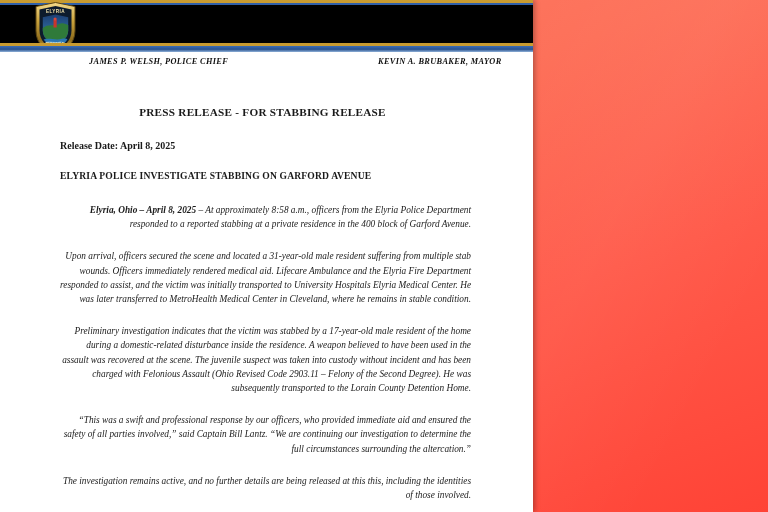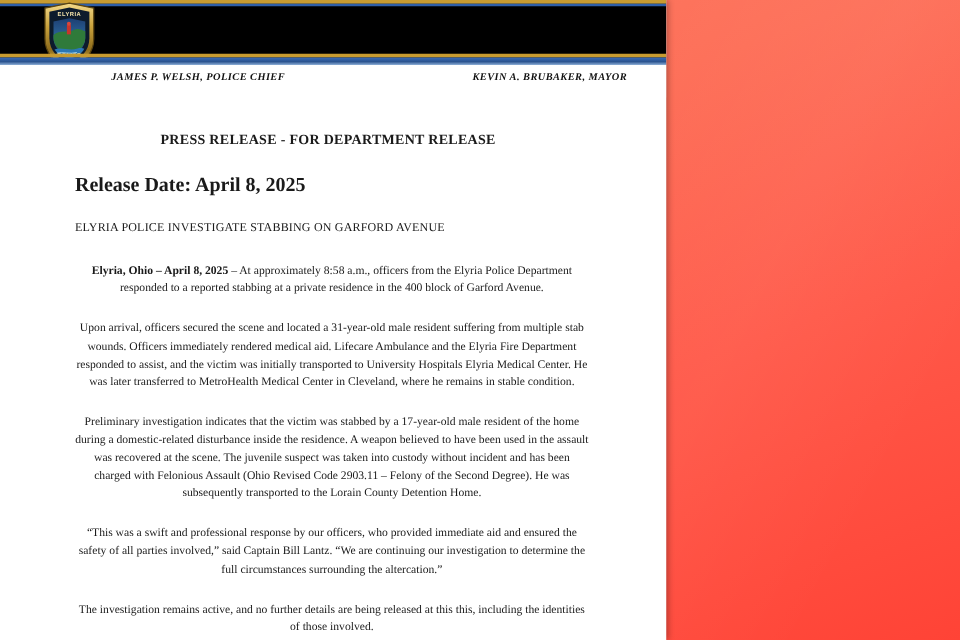--- a/index.html
+++ b/index.html
@@ -122,34 +122,35 @@
   #pr-heading {
     text-align: center;
     font-weight: bold;
     font-size: 11.2px;
     letter-spacing: 0.25px;
     margin: 14px 0 0 0;
     padding-right: 6px;
   }
   #release-date {
     font-weight: bold;
-    font-size: 16px;
+    font-size: 10px;
     margin: 22px 0 0 0;
   }
   #headline {
-    font-weight: normal;
+    font-weight: bold;
     font-size: 9.6px;
     letter-spacing: 0.15px;
     margin: 19px 0 0 0;
   }
   p.body {
     font-size: 9.3px;
     line-height: 14.2px;
     margin: 18px 0 0 0;
-    text-align: center;
+    text-align: right;
+    font-style: italic;
   }
   p.body.first { margin-top: 22px; }
   p.body b { font-weight: bold; }
 </style>
 </head>
 <body>
 
 <div id="slide">
 
   <div id="page">
@@ -202,21 +203,21 @@
       <div class="lh-rule bot-blue"></div>
     </div>
 
     <div id="officers">
       <div class="officer" id="officer-chief">JAMES P. WELSH, POLICE CHIEF</div>
       <div class="officer" id="officer-mayor">KEVIN A. BRUBAKER, MAYOR</div>
     </div>
 
     <div id="doc">
 
-      <div id="pr-heading">PRESS RELEASE - FOR DEPARTMENT RELEASE</div>
+      <div id="pr-heading">PRESS RELEASE - FOR STABBING RELEASE</div>
 
       <div id="release-date">Release Date: April 8, 2025</div>
 
       <div id="headline">ELYRIA POLICE INVESTIGATE STABBING ON GARFORD AVENUE</div>
 
       <p class="body first"><b>Elyria, Ohio – April 8, 2025</b><span> – At approximately 8:58 a.m., officers from the Elyria Police Department responded to a reported stabbing at a private residence in the 400 block of Garford Avenue.</span></p>
 
       <p class="body">Upon arrival, officers secured the scene and located a 31-year-old male resident suffering from multiple stab wounds. Officers immediately rendered medical aid.  Lifecare Ambulance and the Elyria Fire Department responded to assist, and the victim was initially transported to University Hospitals Elyria Medical Center. He was later transferred to MetroHealth Medical Center in Cleveland, where he remains in stable condition.</p>
 
       <p class="body">Preliminary investigation indicates that the victim was stabbed by a 17-year-old male resident of the home during a domestic-related disturbance inside the residence. A weapon believed to have been used in the assault was recovered at the scene. The juvenile suspect was taken into custody without incident and has been charged with Felonious Assault (Ohio Revised Code 2903.11 – Felony of the Second Degree). He was subsequently transported to the Lorain County Detention Home.</p>

